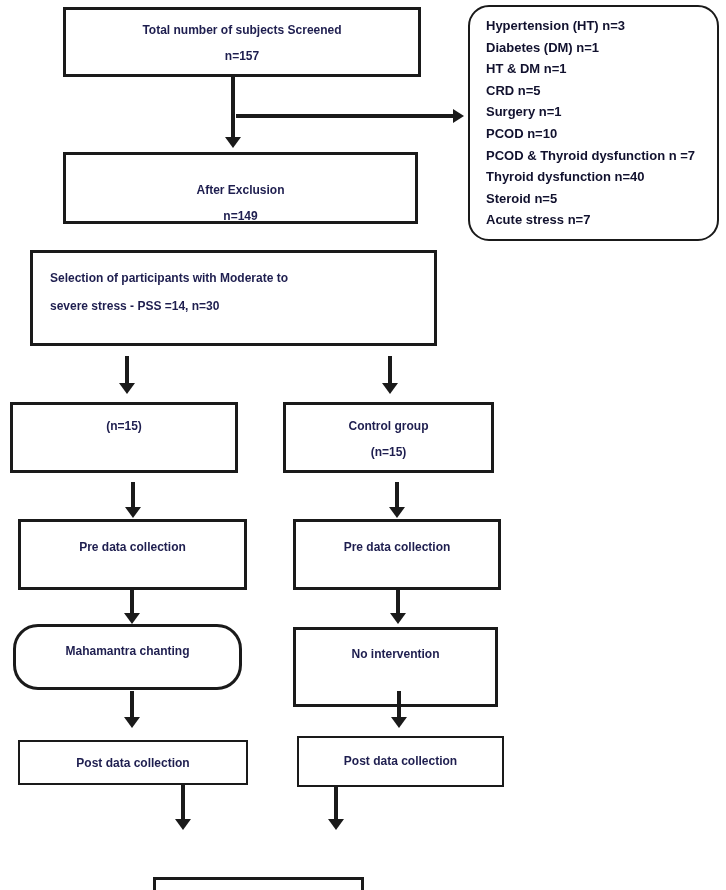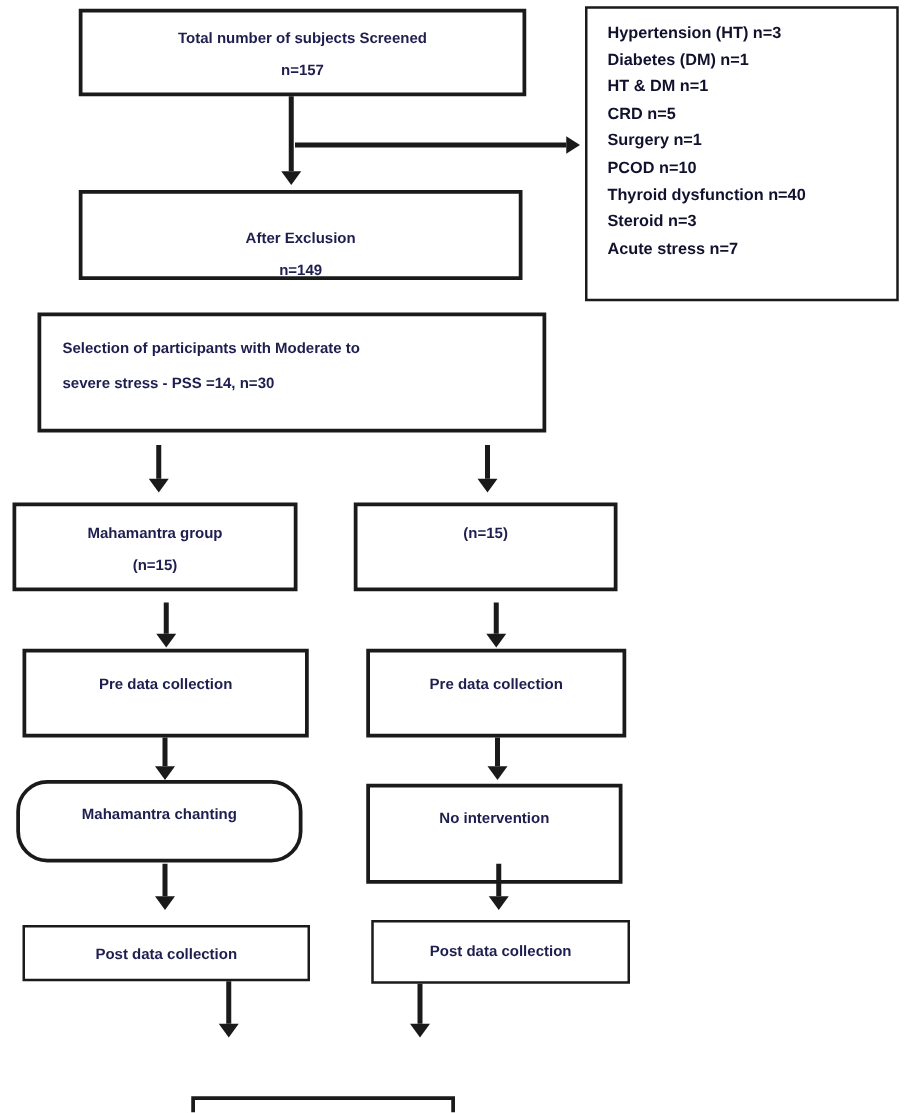--- a/index.html
+++ b/index.html
@@ -58,21 +58,21 @@
   }
   .arrow-right .shaft { height: 4px; flex: 1; background: var(--border, #1a1a1a); }
   .arrow-right .head {
     width: 0; height: 0;
     border-top: 7px solid transparent;
     border-bottom: 7px solid transparent;
     border-left: 11px solid var(--border, #1a1a1a);
   }
   
   #screened      { left: 63px;  top: 7px;   width: 358px; height: 70px; padding-top: 7px; }
-  #exclusions    { left: 468px; top: 5px;   width: 251px; height: 236px; }
+  #exclusions    { left: 468px; top: 5px;   width: 251px; height: 236px; border-radius: 21px; }
   #after-excl    { left: 63px;  top: 152px; width: 355px; height: 72px; padding-top: 22px; }
   #selection     { left: 30px;  top: 250px; width: 407px; height: 96px; text-align: left;
                    padding: 11px 10px 0 17px; line-height: 28px; }
   #maha-group    { left: 10px;  top: 402px; width: 228px; height: 71px; padding-top: 8px; }
   #ctrl-group    { left: 283px; top: 402px; width: 211px; height: 71px; padding-top: 8px; }
   #pre-left      { left: 18px;  top: 519px; width: 229px; height: 71px; padding-top: 12px; }
   #pre-right     { left: 293px; top: 519px; width: 208px; height: 71px; padding-top: 12px; }
   #chanting      { left: 13px;  top: 624px; width: 229px; height: 66px; padding-top: 11px; border-radius: 25px; }
   #no-interv     { left: 293px; top: 627px; width: 205px; height: 80px; padding-top: 11px; }
   #post-left     { left: 18px;  top: 740px; width: 230px; height: 45px; padding-top: 8px; border-width: 2px; }
@@ -102,40 +102,41 @@
     <span class="line">n=157</span>
   </div>
 
   <div class="panel" id="exclusions">
     <span class="item">Hypertension (HT) n=3</span>
     <span class="item">Diabetes (DM) n=1</span>
     <span class="item">HT &amp; DM n=1</span>
     <span class="item">CRD n=5</span>
     <span class="item">Surgery n=1</span>
     <span class="item">PCOD n=10</span>
+    <span class="item">PCOD &amp; Thyroid dysfunction n =7</span>
     <span class="item">Thyroid dysfunction n=40</span>
-    <span class="item">Steroid n=3</span>
+    <span class="item">Steroid n=5</span>
     <span class="item">Acute stress n=7</span>
   </div>
 
   <div class="box" id="after-excl">
     <span class="line">After Exclusion</span>
     <span class="line">n=149</span>
   </div>
 
   <div class="box" id="selection">
     <span class="line">Selection of participants with Moderate to</span>
     <span class="line">severe stress - PSS =14, n=30</span>
   </div>
 
   <div class="box" id="maha-group">
-    <span class="line">Mahamantra group</span>
     <span class="line">(n=15)</span>
   </div>
   <div class="box" id="ctrl-group">
+    <span class="line">Control group</span>
     <span class="line">(n=15)</span>
   </div>
 
   <div class="box" id="pre-left">
     <span class="line">Pre data collection</span>
   </div>
   <div class="box" id="pre-right">
     <span class="line">Pre data collection</span>
   </div>
 

